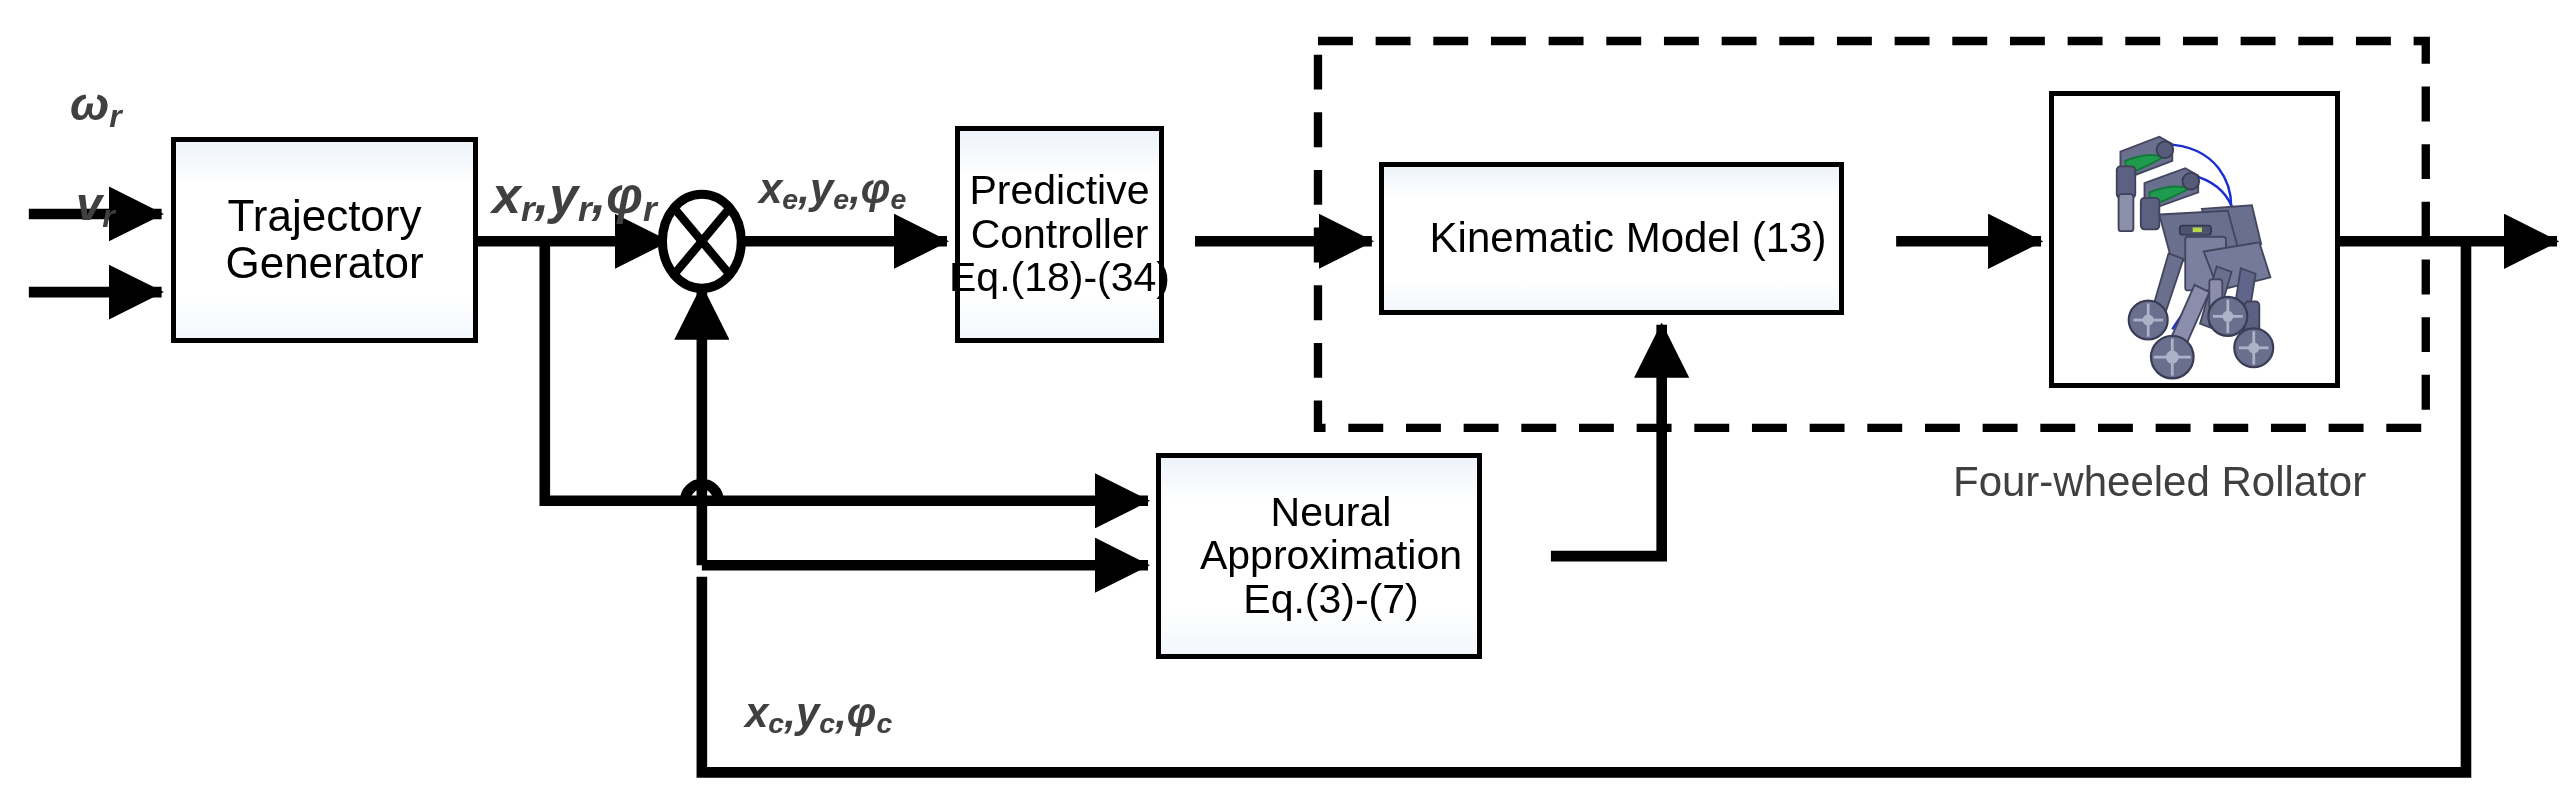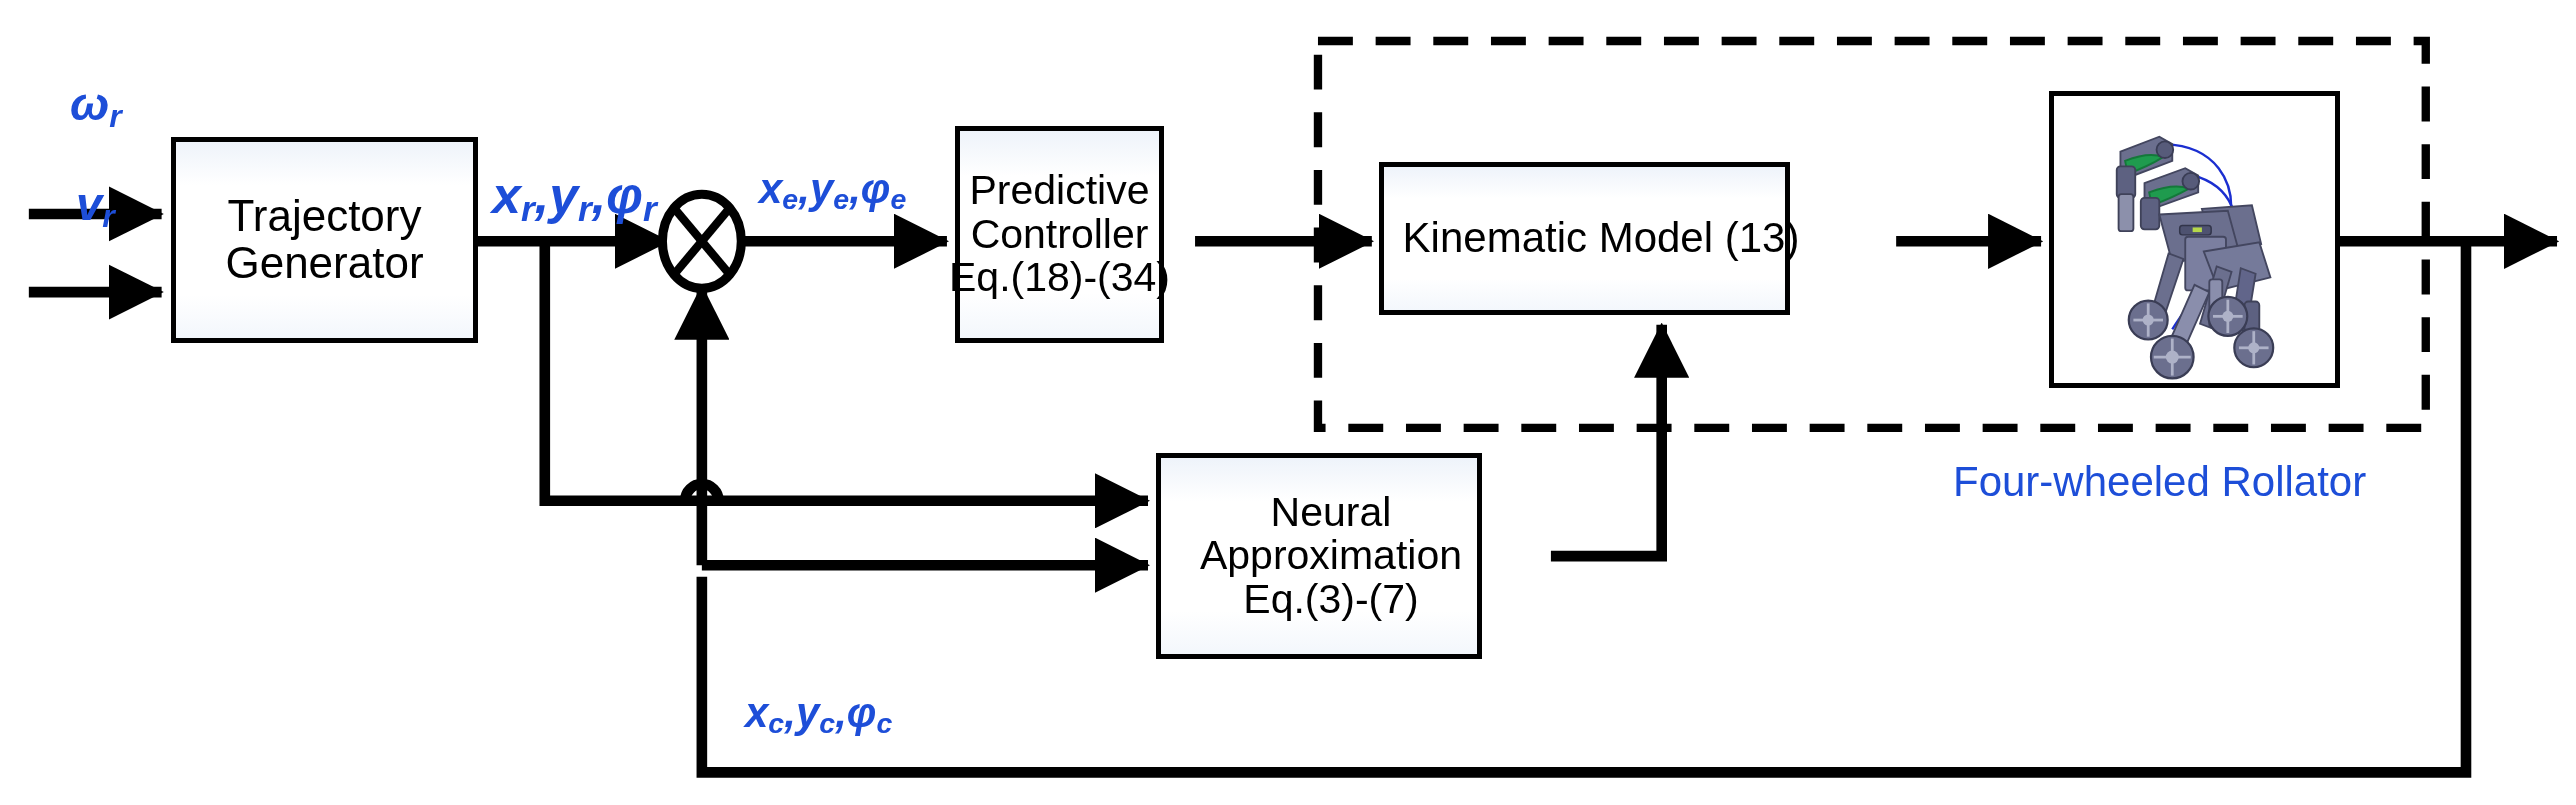--- a/index.html
+++ b/index.html
@@ -39,38 +39,38 @@
     text-align: center;
     color: #000000;
     font-family: "Liberation Sans", sans-serif;
     line-height: 1.06;
     z-index: 5;
   }
   .block .ln { display: block; white-space: nowrap; }
 
   #block-trajectory { left: 171px; top: 137px; width: 307px; height: 206px; font-size: 44px; }
   #block-predictive { left: 955px; top: 126px; width: 209px; height: 217px; font-size: 41px; }
-  #block-models    { left: 1379px; top: 162px; width: 411px; height: 153px; font-size: 42px; padding-left: 33px; }
+  #block-models    { left: 1379px; top: 162px; width: 465px; height: 153px; font-size: 42px; padding-left: 33px; }
   #block-neural    { left: 1156px; top: 453px; width: 326px; height: 206px; font-size: 41px; padding-left: 24px; }
 
   #block-rollator {
     position: absolute;
     left: 2049px; top: 91px; width: 291px; height: 297px;
     box-sizing: border-box;
     border: 5.3px solid #000000;
     background: #ffffff;
     z-index: 5;
     overflow: hidden;
   }
   #block-rollator svg { display: block; width: 100%; height: 100%; }
 
   
   .lbl {
     position: absolute;
-    color: #1d4ed8;
+    color: #404040;
     white-space: nowrap;
     font-family: "Liberation Sans", sans-serif;
     z-index: 6;
   }
   .mathit {
     font-style: italic;
     font-weight: 700;
   }
   .mathit sub {
     font-size: 0.68em;

